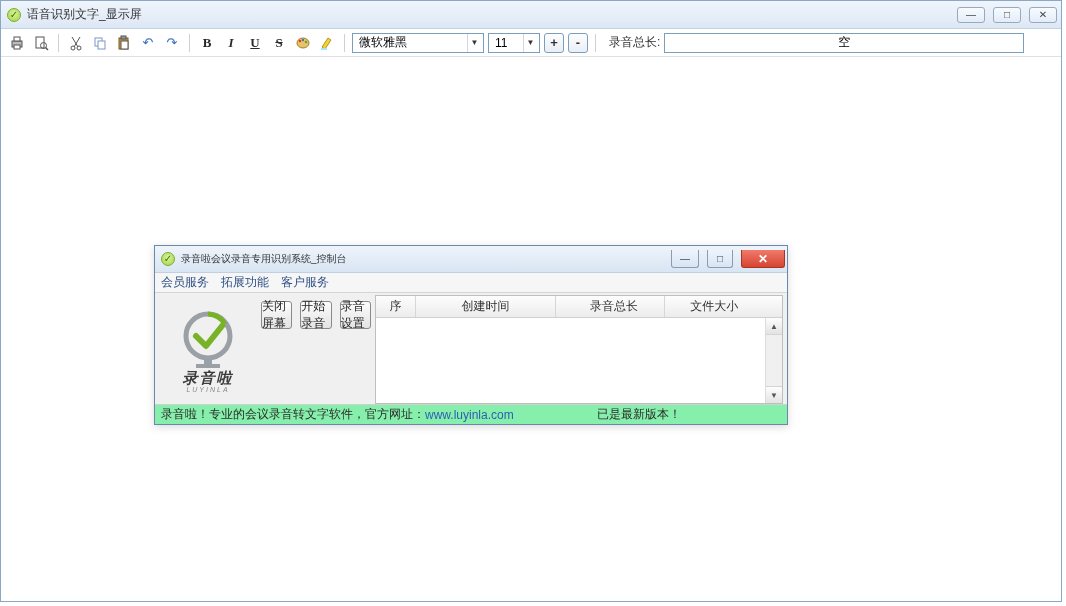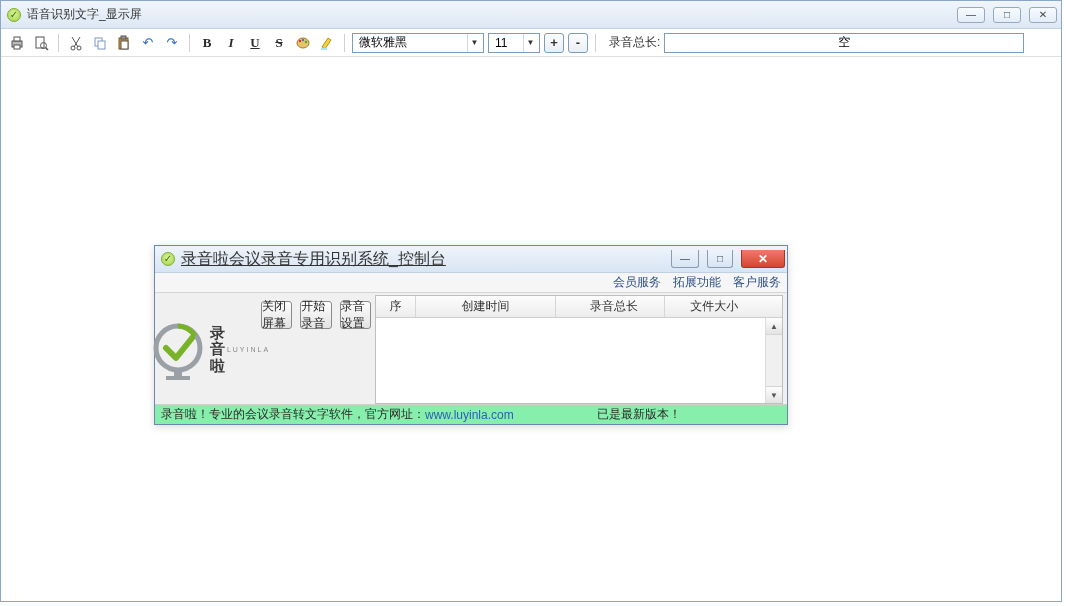--- a/index.html
+++ b/index.html
@@ -135,21 +135,21 @@
     box-shadow: 0 2px 8px rgba(0,0,0,0.15);
   }
   .inner-titlebar {
     height: 27px;
     background: linear-gradient(#eef4fb, #d8e5f3);
     border-bottom: 1px solid #c0d0e2;
     display: flex; align-items: center;
     padding: 0 2px 0 6px;
     gap: 6px;
   }
-  .inner-title { color: #333; font-size: 16px; text-decoration: underline; }
+  .inner-title { color: #333; font-size: 10px; }
   .aero-btn {
     height: 18px;
     border: 1px solid #8b9bb1;
     border-top: none;
     border-radius: 0 0 3px 3px;
     background: linear-gradient(#eef4fb, #d8e5f3);
     display: flex; align-items: center; justify-content: center;
     font-size: 10px; color: #3a4a5f;
     cursor: pointer;
     margin-left: 2px;
@@ -165,36 +165,36 @@
     font-size: 12px;
   }
 
   .inner-menubar {
     height: 20px;
     background: #f6f6f6;
     border-bottom: 1px solid #d5d5d5;
     display: flex; align-items: center;
     gap: 12px;
     padding: 0 6px;
-    justify-content: flex-end;
   }
   .menu-item { color: #2d4f86; cursor: pointer; font-size: 12px; }
 
   .inner-body {
     position: absolute;
     left: 4px; right: 4px; top: 49px; bottom: 20px;
     background: #f0f0f0;
     display: flex;
     gap: 4px;
   }
   .logo-panel {
     width: 98px;
-    display: flex; flex-direction: row; align-items: center; justify-content: center;
+    display: flex; flex-direction: column; align-items: center; justify-content: center;
     gap: 0;
     padding: 4px;
+    font-style: italic;
   }
   .logo-mark {
     width: 64px; height: 64px;
     position: relative;
   }
   .logo-name { font-size: 15px; font-weight: bold; color: #3c3c3c; letter-spacing: 2px; line-height: 1.1; }
   .logo-sub  { font-size: 7px; color: #888; letter-spacing: 2px; }
 
   .ctrl-buttons {
     width: 110px;

